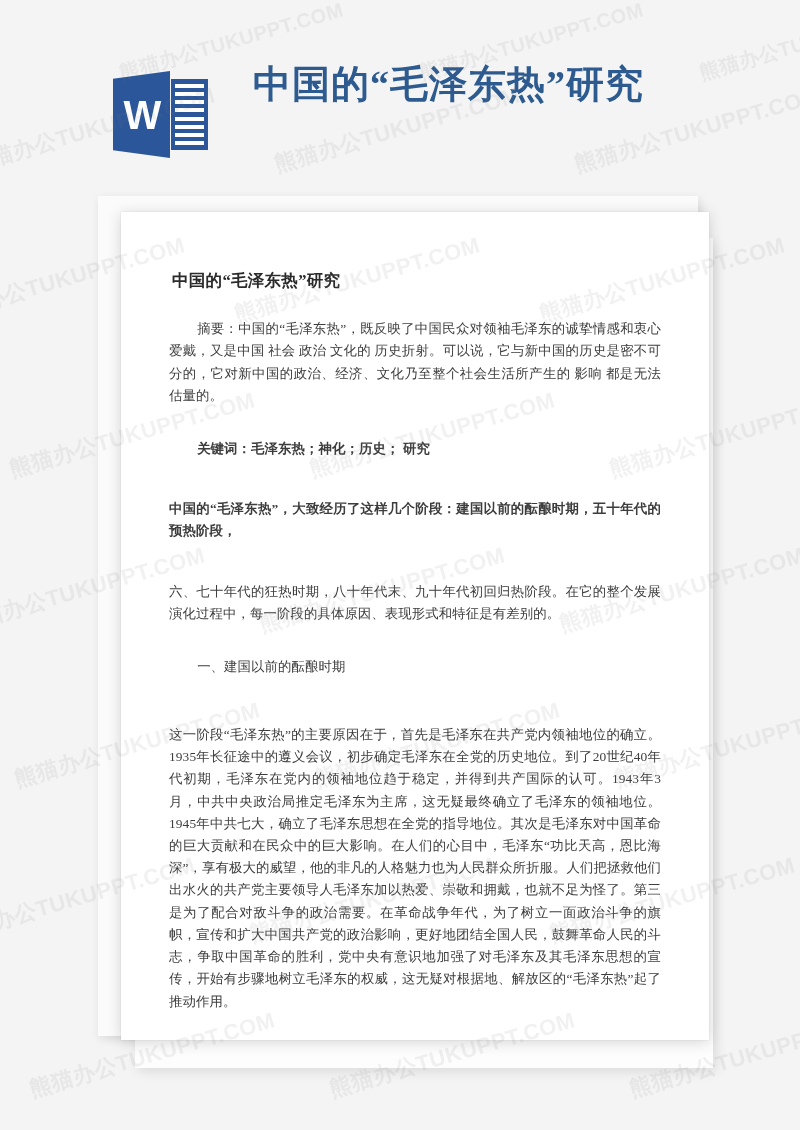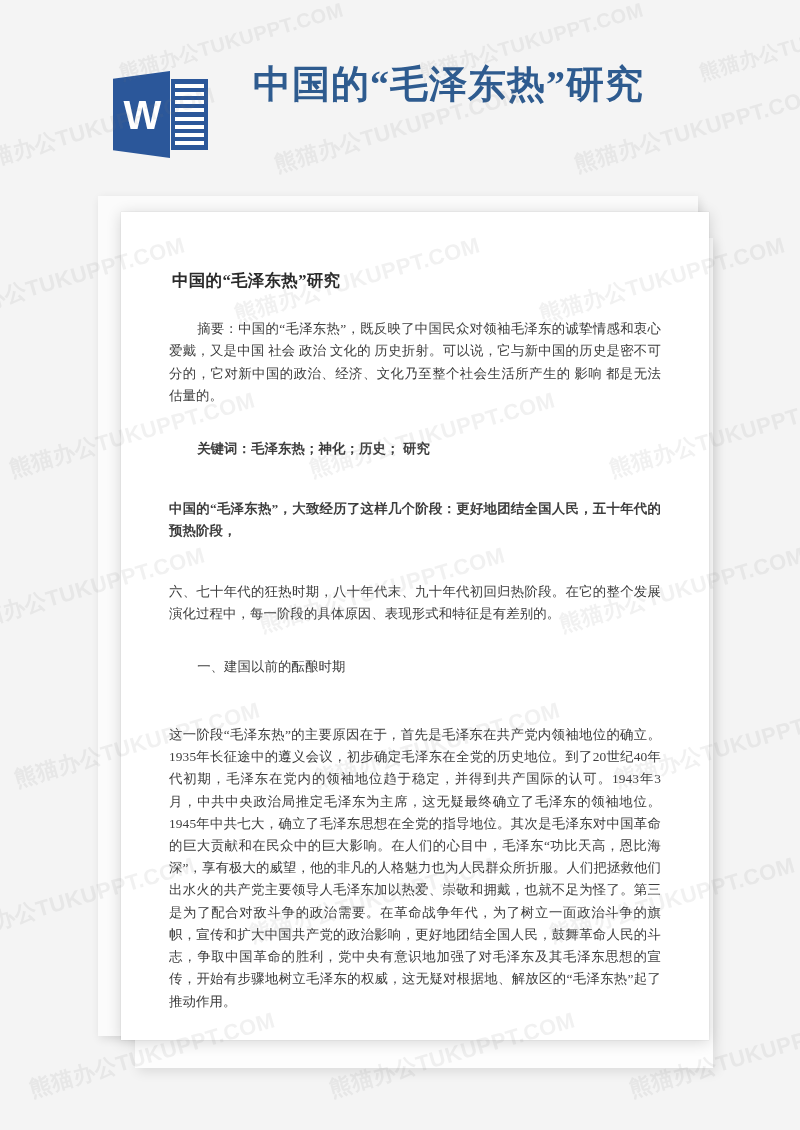--- a/index.html
+++ b/index.html
@@ -205,21 +205,21 @@
 
   <div class="sheet sheet-main">
     <div class="doc-body">
 
       <div class="doc-title">中国的“毛泽东热”研究</div>
 
       <p class="para indent gap-lg">摘要：中国的“毛泽东热”，既反映了中国民众对领袖毛泽东的诚挚情感和衷心爱戴，又是中国 社会 政治 文化的 历史折射。可以说，它与新中国的历史是密不可分的，它对新中国的政治、经济、文化乃至整个社会生活所产生的 影响 都是无法估量的。</p>
 
       <p class="para indent gap-xl">关键词：毛泽东热；神化；历史； 研究</p>
 
-      <p class="para gap-xl">中国的“毛泽东热”，大致经历了这样几个阶段：更好地团结全国人民，五十年代的预热阶段，</p>
+      <p class="para gap-xl">中国的“毛泽东热”，大致经历了这样几个阶段：建国以前的酝酿时期，五十年代的预热阶段，</p>
 
       <p class="para gap-lg">六、七十年代的狂热时期，八十年代末、九十年代初回归热阶段。在它的整个发展 演化过程中，每一阶段的具体原因、表现形式和特征是有差别的。</p>
 
       <p class="para heading-sub">一、建国以前的酝酿时期</p>
 
       <p class="para dense">这一阶段“毛泽东热”的主要原因在于，首先是毛泽东在共产党内领袖地位的确立。1935年长征途中的遵义会议，初步确定毛泽东在全党的历史地位。到了20世纪40年代初期，毛泽东在党内的领袖地位趋于稳定，并得到共产国际的认可。1943年3月，中共中央政治局推定毛泽东为主席，这无疑最终确立了毛泽东的领袖地位。1945年中共七大，确立了毛泽东思想在全党的指导地位。其次是毛泽东对中国革命的巨大贡献和在民众中的巨大影响。在人们的心目中，毛泽东“功比天高，恩比海深”，享有极大的威望，他的非凡的人格魅力也为人民群众所折服。人们把拯救他们出水火的共产党主要领导人毛泽东加以热爱、崇敬和拥戴，也就不足为怪了。第三是为了配合对敌斗争的政治需要。在革命战争年代，为了树立一面政治斗争的旗帜，宣传和扩大中国共产党的政治影响，更好地团结全国人民，鼓舞革命人民的斗志，争取中国革命的胜利，党中央有意识地加强了对毛泽东及其毛泽东思想的宣传，开始有步骤地树立毛泽东的权威，这无疑对根据地、解放区的“毛泽东热”起了推动作用。</p>
 
       <p class="para">这一阶段“毛泽东热”的主要特征在于，首先是民众的自发性。民众是发自内心的、真诚地表达了对领袖毛泽东的热爱和称颂的朴素感情，并不是由于外界的压力或诱导，更不是党和毛泽东的提倡。由陕北农民李有源唱出的《东方红》，到人民自发地给毛泽东送上“人民救星”的牌匾，都表达了人民对毛泽东的感谢和</p>
 
     </div>

